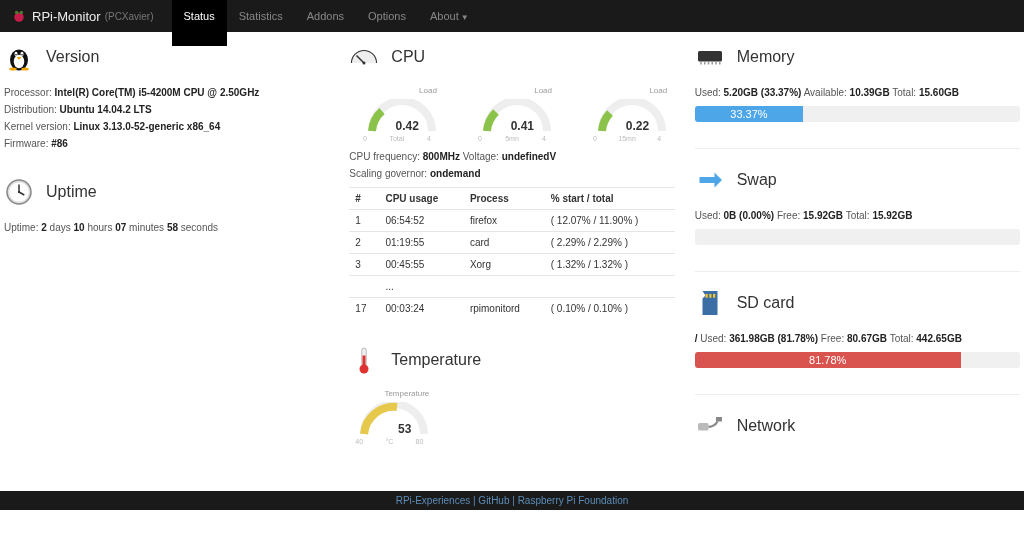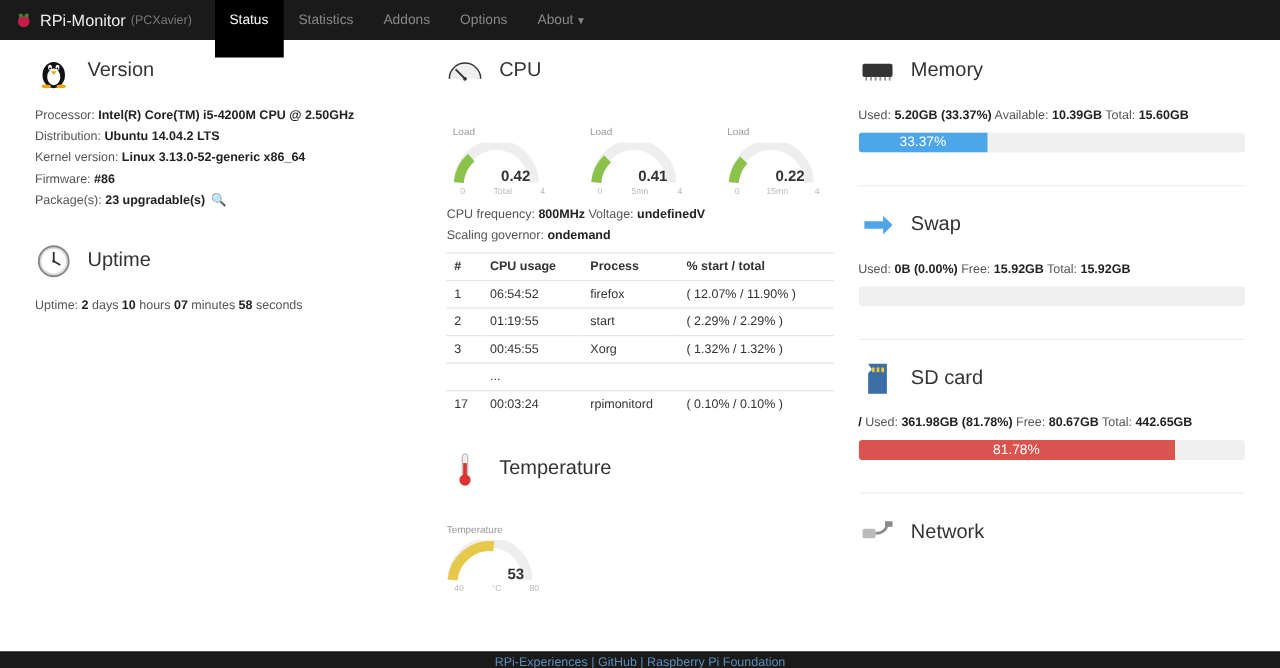--- a/index.html
+++ b/index.html
@@ -4,31 +4,31 @@
 <style>
 * { margin: 0; padding: 0; box-sizing: border-box; }
 body { font-family: Arial, Helvetica, sans-serif; font-size: 11px; color: #333; background: #fff; width: 1024px; }
 .navbar { background: #1a1a1a; height: 32px; display: flex; align-items: center; padding: 0 12px; }
 .nav-logo { width: 14px; height: 14px; margin-right: 6px; }
 .nav-brand { color: #eee; font-size: 13px; margin-right: 4px; }
 .nav-sub { color: #777; font-size: 10px; margin-right: 18px; }
 .nav-item { color: #888; font-size: 11px; padding: 24px 12px; cursor: pointer; }
 .nav-item.active { color: #fff; background: #000; }
 .caret { font-size: 8px; margin-left: 2px; }
-.container { display: flex; padding: 10px 28px 20px; gap: 20px; }
+.container { display: flex; padding: 10px 4px 20px; gap: 20px; }
 .col { flex: 1; }
 .panel { margin-bottom: 26px; }
 .panel-head { display: flex; align-items: center; margin-bottom: 14px; }
 .panel-head svg, .panel-head .icon { width: 30px; height: 30px; margin-right: 12px; }
 .panel-title { font-size: 16px; color: #333; font-weight: normal; }
 .line { font-size: 10px; color: #555; margin: 3px 0; line-height: 1.4; }
 .line strong { color: #222; font-weight: bold; }
 .search-icon { font-size: 10px; margin-left: 2px; }
 .gauge-row { display: flex; gap: 20px; margin: 10px 0 8px; justify-content: space-around; }
-.gauge { text-align: left; width: 80px; margin-top: 15px; }
+.gauge { text-align: right; width: 80px; }
 .gauge-label { font-size: 8px; color: #999; margin-bottom: 4px; }
 .gauge-arc { position: relative; height: 36px; }
 .gauge-val { position: absolute; bottom: 2px; right: 18px; font-size: 12px; font-weight: bold; }
 .gauge-ticks { font-size: 7px; color: #bbb; display: flex; justify-content: space-between; padding: 0 6px; }
 table { width: 100%; border-collapse: collapse; margin-top: 6px; font-size: 10px; }
 th, td { text-align: left; padding: 5px 6px; border-top: 1px solid #e5e5e5; }
 th { font-weight: bold; color: #333; }
 .progress { background: #f0f0f0; height: 16px; border-radius: 3px; margin-top: 6px; position: relative; overflow: hidden; }
 .bar { height: 100%; text-align: center; color: #fff; font-size: 11px; line-height: 16px; }
 .bar-blue { background: #4da6e8; }
@@ -70,21 +70,20 @@
             <path d="M17 20 L23 20 L20 24 Z" fill="#f4a400"></path>
             <ellipse cx="12" cy="36" rx="5" ry="2" fill="#f4a400"></ellipse>
             <ellipse cx="28" cy="36" rx="5" ry="2" fill="#f4a400"></ellipse>
           </svg>
       <span class="panel-title">Version</span>
     </div>
     <div class="line"><span>Processor:</span> <strong>Intel(R) Core(TM) i5-4200M CPU @ 2.50GHz</strong></div>
     <div class="line"><span>Distribution:</span> <strong>Ubuntu 14.04.2 LTS</strong></div>
     <div class="line"><span>Kernel version:</span> <strong>Linux 3.13.0-52-generic x86_64</strong></div>
     <div class="line"><span>Firmware:</span> <strong>#86</strong></div>
-    <div class="line"><span>Package(s):</span> <strong>23 upgradable(s)</strong> <span class="search-icon">🔍</span></div>
   </div>
 
   <div class="panel">
     <div class="panel-head">
       <svg class="icon" viewBox="0 0 40 40">
             <circle cx="20" cy="20" r="16" fill="#ddd" stroke="#888" stroke-width="2"></circle>
             <circle cx="20" cy="20" r="13" fill="#fff"></circle>
             <line x1="20" y1="20" x2="20" y2="10" stroke="#333" stroke-width="2"></line>
             <line x1="20" y1="20" x2="27" y2="24" stroke="#333" stroke-width="2"></line>
             <circle cx="20" cy="20" r="1.5" fill="#333"></circle>
@@ -156,21 +155,21 @@
             </tr>
       <tr>
               <td>1</td>
               <td>06:54:52</td>
               <td>firefox</td>
               <td>( 12.07% / 11.90% )</td>
             </tr>
       <tr>
               <td>2</td>
               <td>01:19:55</td>
-              <td>start</td>
+              <td>card</td>
               <td>( 2.29% / 2.29% )</td>
             </tr>
       <tr>
               <td>3</td>
               <td>00:45:55</td>
               <td>Xorg</td>
               <td>( 1.32% / 1.32% )</td>
             </tr>
       <tr>
               <td></td>

